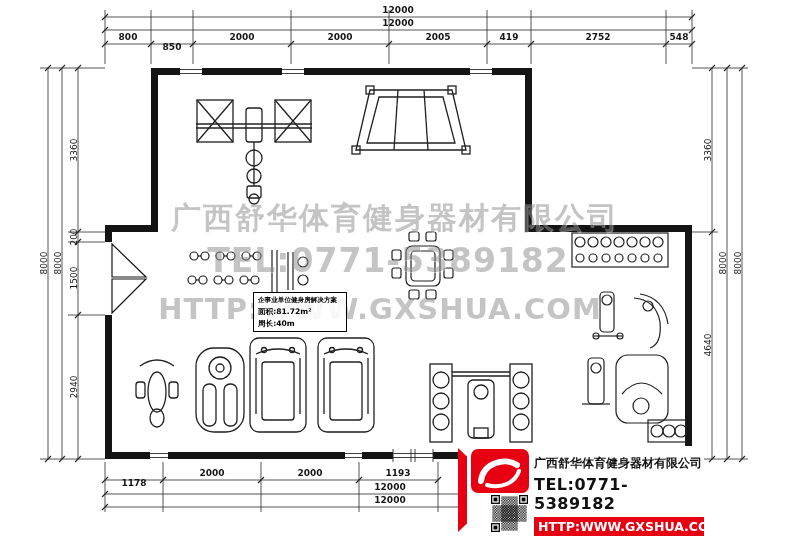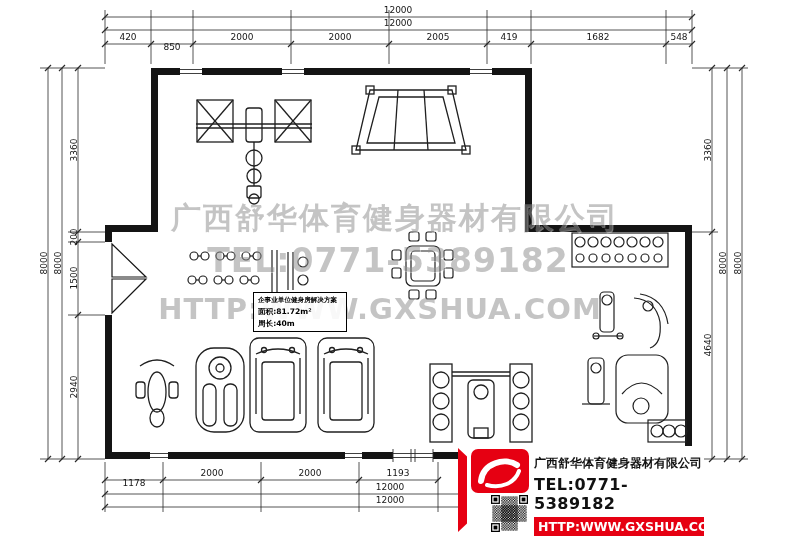--- a/index.html
+++ b/index.html
@@ -1,20 +1,20 @@
 <!DOCTYPE html>
 <html><head>
 <meta charset="utf-8">
 <style>
   html,body{margin:0;padding:0;background:#fff;}
   body{font-family:"DejaVu Sans","Liberation Sans",sans-serif;}
   .canvas{position:relative;width:800px;height:536px;background:#fff;overflow:hidden;}
   .plan{position:absolute;left:0;top:0;z-index:1;}
   .dim,.vdim{position:absolute;z-index:2;font-size:9px;color:#161616;white-space:nowrap;}
-  .dim{transform:translate(-50%,-100%);}
+  .dim{transform:translate(-50%,-100%);font-weight:bold;}
   .vdim{transform:translate(-50%,-50%) rotate(-90deg);}
   .wm{position:absolute;z-index:3;font-weight:bold;color:#8f8f8f;opacity:.52;white-space:nowrap;
       transform:translate(-50%,0);letter-spacing:2px;text-shadow:1px 1px 0 rgba(255,255,255,.8);}
   #wm1{font-size:30px;}
   #wm2{font-size:33px;letter-spacing:1px;}
   #wm3{font-size:29px;letter-spacing:1px;}
   .anno{position:absolute;z-index:4;left:253px;top:292px;width:84px;border:1.3px solid #000;
         background:rgba(255,255,255,.88);padding:3px 4px 2px;color:#000;}
   .anno .t{font-size:6.6px;font-weight:bold;white-space:nowrap;}
   .anno .ln{font-size:7.6px;font-weight:bold;margin-top:2px;}
@@ -248,27 +248,27 @@
         <circle cx="681" cy="431" r="6"></circle>
     </g>
   </svg>
 
   <div id="wm1" class="wm" style="left:395px;top:198px">广西舒华体育健身器材有限公司</div>
   <div id="wm2" class="wm" style="left:388px;top:241px">TEL:0771-5389182</div>
   <div id="wm3" class="wm" style="left:380px;top:292px">HTTP:WWW.GXSHUA.COM</div>
 
   <div class="dim" style="left:398px;top:15px">12000</div>
   <div class="dim" style="left:398px;top:28px">12000</div>
-  <div class="dim" style="left:128px;top:42px">420</div>
+  <div class="dim" style="left:128px;top:42px">800</div>
   <div class="dim" style="left:172px;top:52px">850</div>
   <div class="dim" style="left:242px;top:42px">2000</div>
   <div class="dim" style="left:340px;top:42px">2000</div>
   <div class="dim" style="left:438px;top:42px">2005</div>
   <div class="dim" style="left:509px;top:42px">419</div>
-  <div class="dim" style="left:598px;top:42px">1682</div>
+  <div class="dim" style="left:598px;top:42px">2752</div>
   <div class="dim" style="left:679px;top:42px">548</div>
 
   <div class="dim" style="left:134px;top:488px">1178</div>
   <div class="dim" style="left:212px;top:478px">2000</div>
   <div class="dim" style="left:310px;top:478px">2000</div>
   <div class="dim" style="left:398px;top:478px">1193</div>
   <div class="dim" style="left:390px;top:492px">12000</div>
   <div class="dim" style="left:390px;top:505px">12000</div>
 
   <div class="vdim" style="left:44px;top:263px">8000</div>

